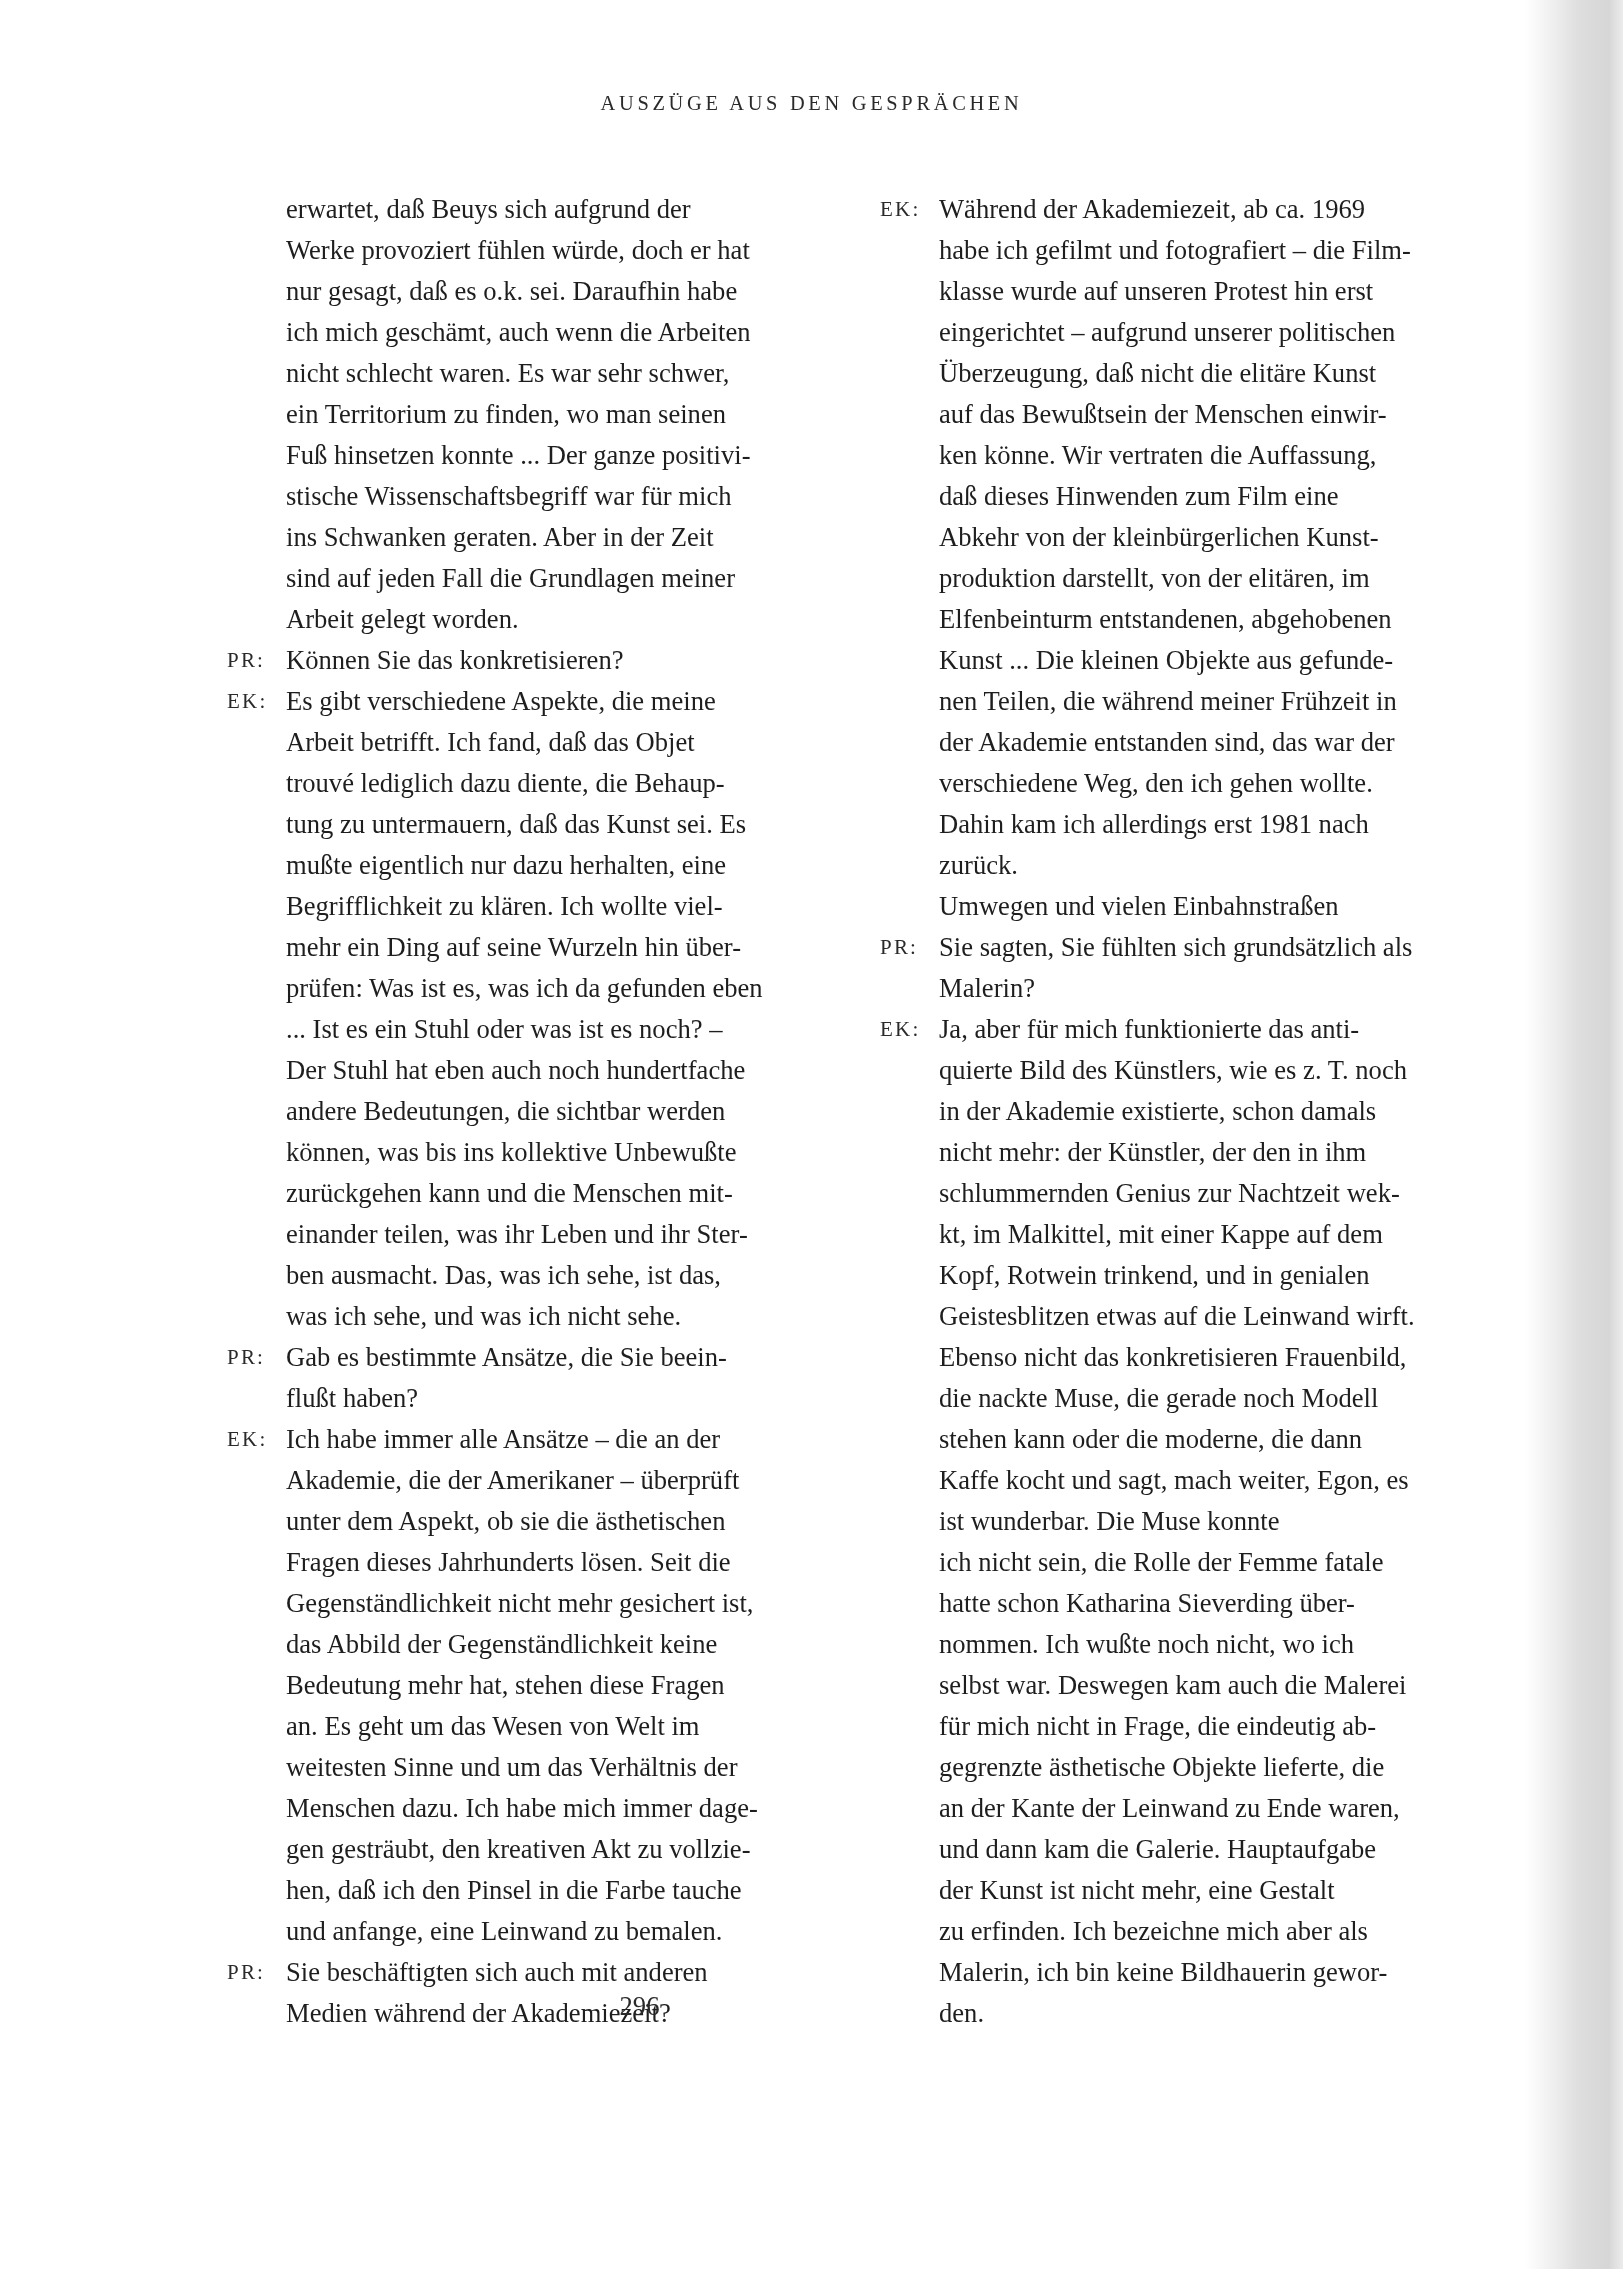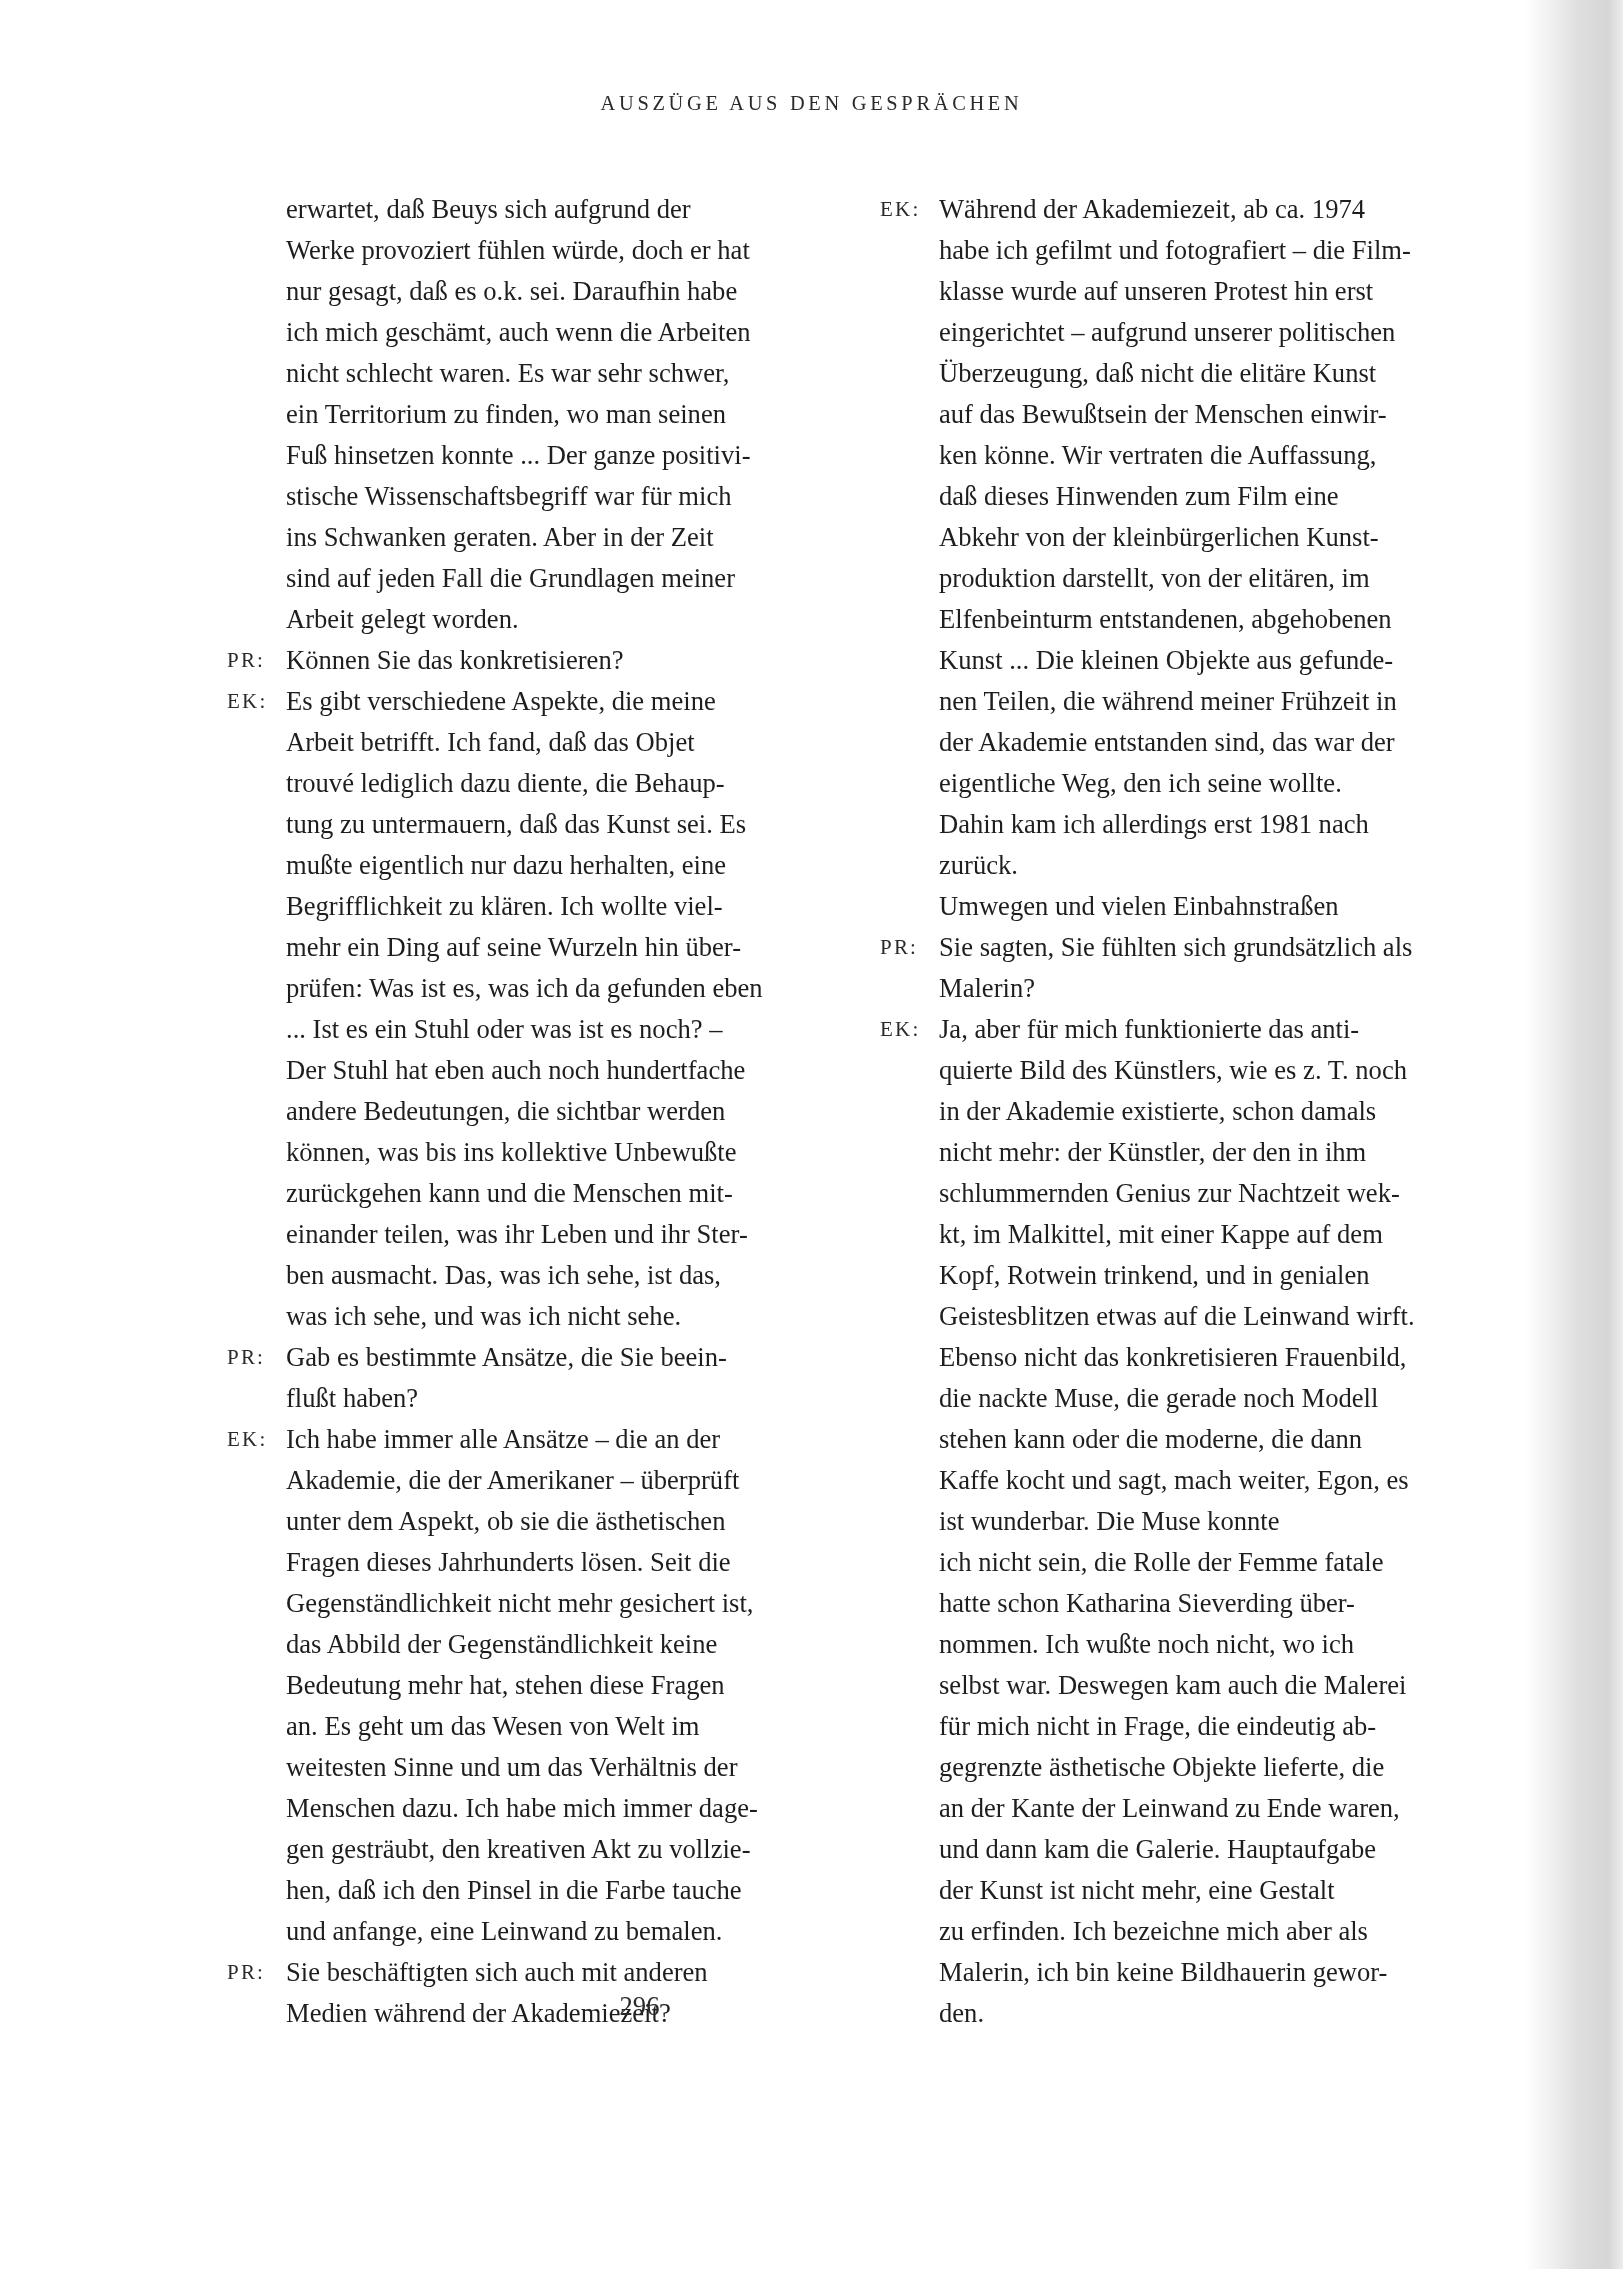--- a/index.html
+++ b/index.html
@@ -139,35 +139,35 @@
     </div>
     <div class="turn">
       <span class="speaker">PR:</span>
       <span class="line">Sie beschäftigten sich auch mit anderen</span>
       <span class="line">Medien während der Akademiezeit?</span>
     </div>
   </div>
 <div class="column right" id="right-col">
     <div class="turn">
       <span class="speaker">EK:</span>
-      <span class="line">Während der Akademiezeit, ab ca. 1974</span>
+      <span class="line">Während der Akademiezeit, ab ca. 1969</span>
       <span class="line">habe ich gefilmt und fotografiert – die Film-</span>
       <span class="line">klasse wurde auf unseren Protest hin erst</span>
       <span class="line">eingerichtet – aufgrund unserer politischen</span>
       <span class="line">Überzeugung, daß nicht die elitäre Kunst</span>
       <span class="line">auf das Bewußtsein der Menschen einwir-</span>
       <span class="line">ken könne. Wir vertraten die Auffassung,</span>
       <span class="line">daß dieses Hinwenden zum Film eine</span>
       <span class="line">Abkehr von der kleinbürgerlichen Kunst-</span>
       <span class="line">produktion darstellt, von der elitären, im</span>
       <span class="line">Elfenbeinturm entstandenen, abgehobenen</span>
       <span class="line">Kunst ... Die kleinen Objekte aus gefunde-</span>
       <span class="line">nen Teilen, die während meiner Frühzeit in</span>
       <span class="line">der Akademie entstanden sind, das war der</span>
-      <span class="line">eigentliche Weg, den ich seine wollte.</span>
+      <span class="line">verschiedene Weg, den ich gehen wollte.</span>
       <span class="line">Dahin kam ich allerdings erst 1981 nach</span>
       <span class="line">zurück.</span>
       <span class="line">Umwegen und vielen Einbahnstraßen</span>
     </div>
     <div class="turn">
       <span class="speaker">PR:</span>
       <span class="line">Sie sagten, Sie fühlten sich grundsätzlich als</span>
       <span class="line">Malerin?</span>
     </div>
     <div class="turn">

